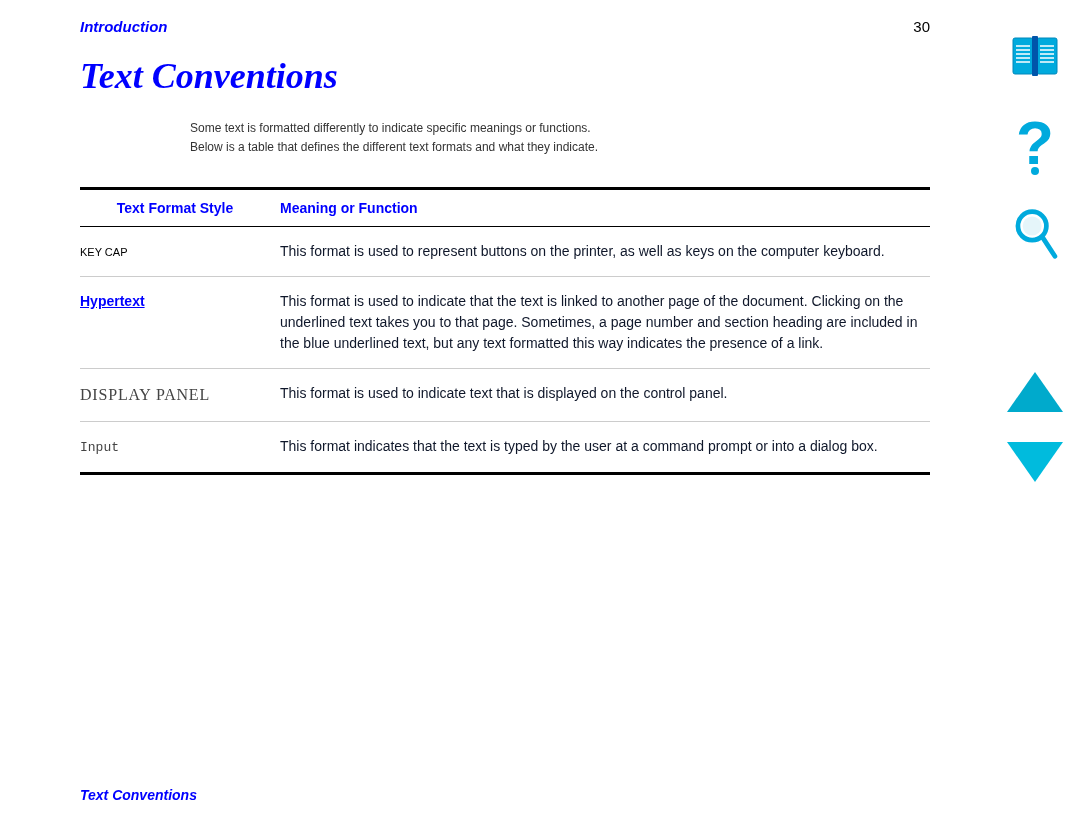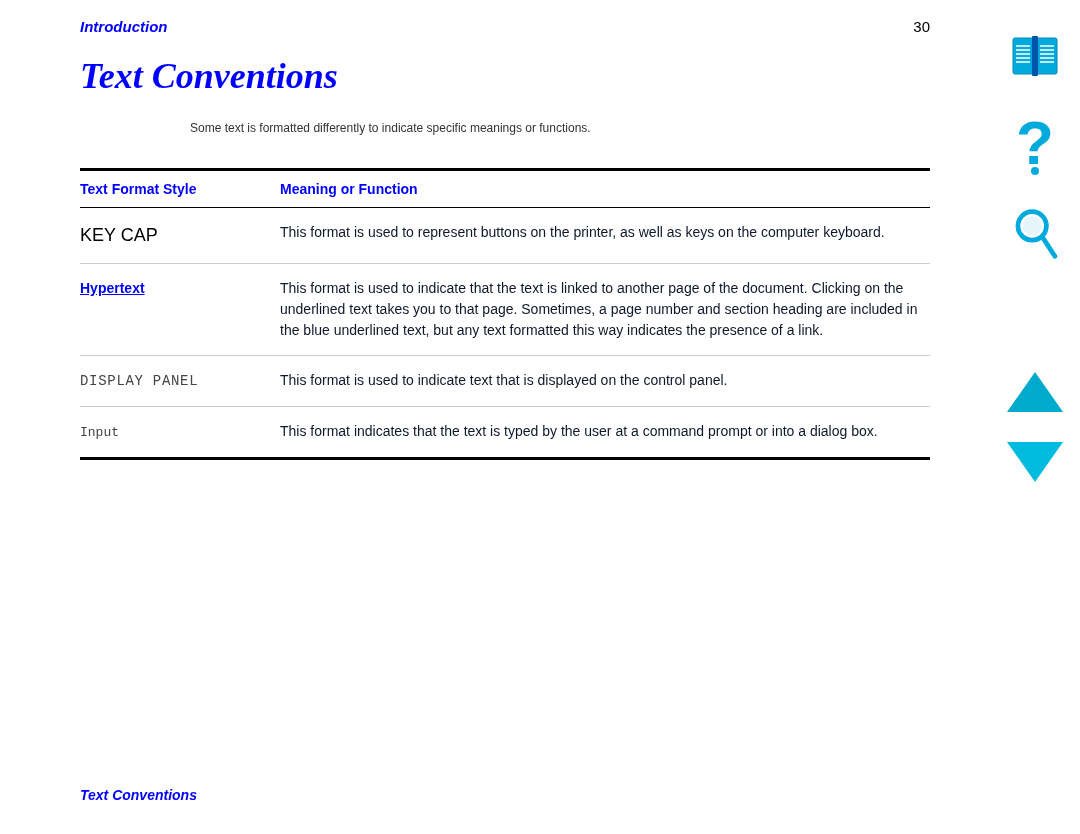--- a/index.html
+++ b/index.html
@@ -81,20 +81,21 @@
     }
     .conventions-table th {
       padding: 10px 10px 10px 0;
       text-align: left;
       font-size: 14px;
       color: #0000ff;
       font-weight: bold;
     }
     .conventions-table th:first-child {
       width: 200px;
+      text-align: center;
     }
     .conventions-table tbody tr {
       border-bottom: 1px solid #ccc;
     }
     .conventions-table tbody tr:last-child {
       border-bottom: 3px solid #000;
     }
     .conventions-table td {
       padding: 14px 10px 14px 0;
       vertical-align: top;
@@ -102,31 +103,31 @@
       color: #0f172a;
       line-height: 1.5;
     }
     .conventions-table td:first-child {
       width: 200px;
       color: #000;
     }
     .key-cap {
       font-variant: small-caps;
       color: #000;
-      font-size: 18px;
+      font-size: 11px;
     }
     .hypertext-link {
       color: #0000ff;
       text-decoration: underline;
       cursor: pointer;
       font-weight: bold;
     }
     .display-panel {
-      font-family: Liberation Mono, monospace;
-      font-size: 14px;
+      font-family: Liberation Serif, serif;
+      font-size: 16px;
       color: #444;
       letter-spacing: 0.05em;
       margin-top: 41px;
     }
     .input-style {
       font-family: 'Courier New', monospace;
       font-size: 13px;
       color: #444;
     }
 
@@ -193,20 +194,21 @@
 
     <div class="page-header">
       <span class="header-chapter">Introduction</span>
       <span class="header-page">30</span>
     </div>
 
     <h1 class="page-title">Text Conventions</h1>
 
     <div class="intro-text">
       <span>Some text is formatted differently to indicate specific meanings or functions.</span><br>
+      <span>Below is a table that defines the different text formats and what they indicate.</span>
     </div>
 
     <table class="conventions-table">
       <thead>
         <tr>
           <th>Text Format Style</th>
           <th>Meaning or Function</th>
         </tr>
       </thead>
       <tbody id="table-body">

